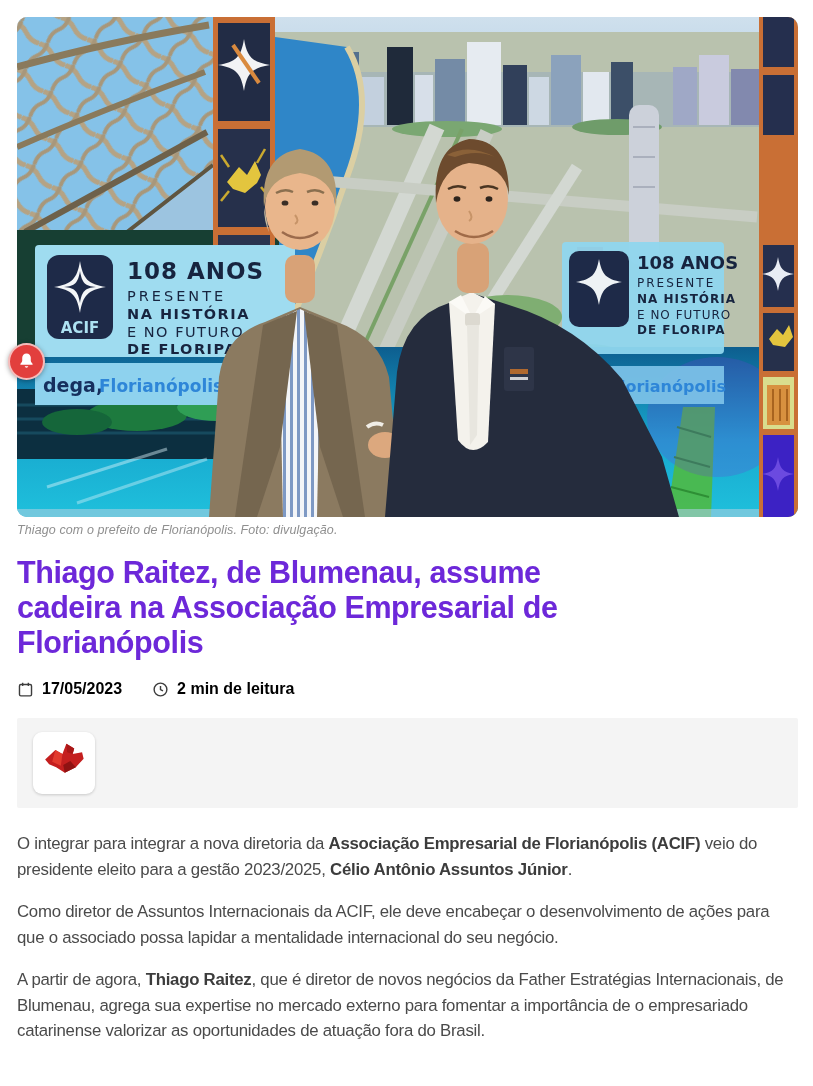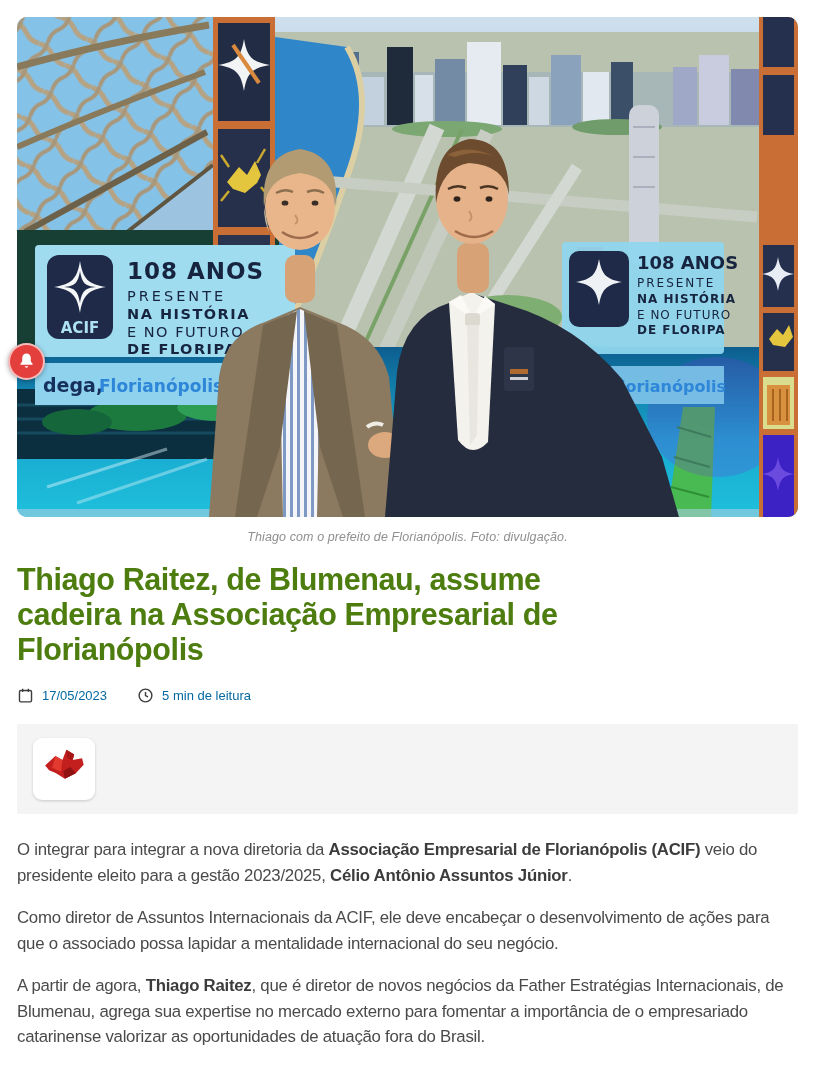--- a/index.html
+++ b/index.html
@@ -21,34 +21,34 @@
   .bell-btn {
     position:absolute; left:8px; top:343px; width:37px; height:37px;
     border-radius:50%; background:#e23f3d;
     border:2px solid rgba(255,255,255,0.65);
     box-shadow:0 1px 5px rgba(0,0,0,0.35);
     display:flex; align-items:center; justify-content:center;
     cursor:pointer; z-index:20; padding:0;
   }
 
   .caption {
-    margin:13px 0 0; font-style:italic; font-size:12.5px;
-    color:#8f8f8f; letter-spacing:0.1px;text-align:center;
+    margin:6px 0 0; font-style:italic; font-size:12.5px;
+    color:#8f8f8f; letter-spacing:0.1px;
   }
 
   h1.title {
     margin:18px 0 0; max-width:700px;
     font-size:30.5px; line-height:1.15; font-weight:700;
-    color:#4d7c0f; letter-spacing:-0.4px; white-space:pre-line;
+    color:#6d28d9; letter-spacing:-0.4px; white-space:pre-line;
   }
 
   .meta { display:flex; align-items:center; gap:30px; margin-top:20px; }
   .meta-item { display:flex; align-items:center; gap:8px; }
   .meta-item svg { display:block; }
-  .meta-label { font-size:13px; font-weight:400; color:#0369a1; }
+  .meta-label { font-size:16px; font-weight:700; color:#000000; }
 
   .author-card {
     margin-top:20px; background:#f4f4f4; border-radius:2px;
     padding:14px 16px; display:flex; align-items:center; gap:17px;
   }
   .avatar {
     width:62px; height:62px; border-radius:9px; background:#ffffff;
     box-shadow:0 1px 3px rgba(0,0,0,0.18);
     display:flex; align-items:center; justify-content:center; flex:0 0 auto;
   }
@@ -312,21 +312,21 @@
       </span>
       <span class="meta-label">17/05/2023</span>
     </div>
     <div class="meta-item">
       <span>
         <svg width="17" height="17" viewBox="0 0 24 24" fill="none" stroke="#3d3d3d" stroke-width="2">
           <circle cx="12" cy="12" r="9"></circle>
           <path d="M12 7 L12 12 L15.5 14"></path>
         </svg>
       </span>
-      <span class="meta-label">5 min de leitura</span>
+      <span class="meta-label">2 min de leitura</span>
     </div>
   </div>
 
   <div class="author-card">
     <div class="avatar">
       <span>
         <svg width="48" height="44" viewBox="0 0 60 56">
           <path d="M6 26 L19 14 L28 19 L33 6 L43 12 L41 19 L53 17 L55 25 L45 36 L31 43 L20 36 L11 32 Z" fill="#c41f1f"></path>
           <path d="M19 14 L28 19 L26 34 L15 29 Z" fill="#e23a2e"></path>
           <path d="M33 6 L43 12 L41 19 L34 17 Z" fill="#a81717"></path>

